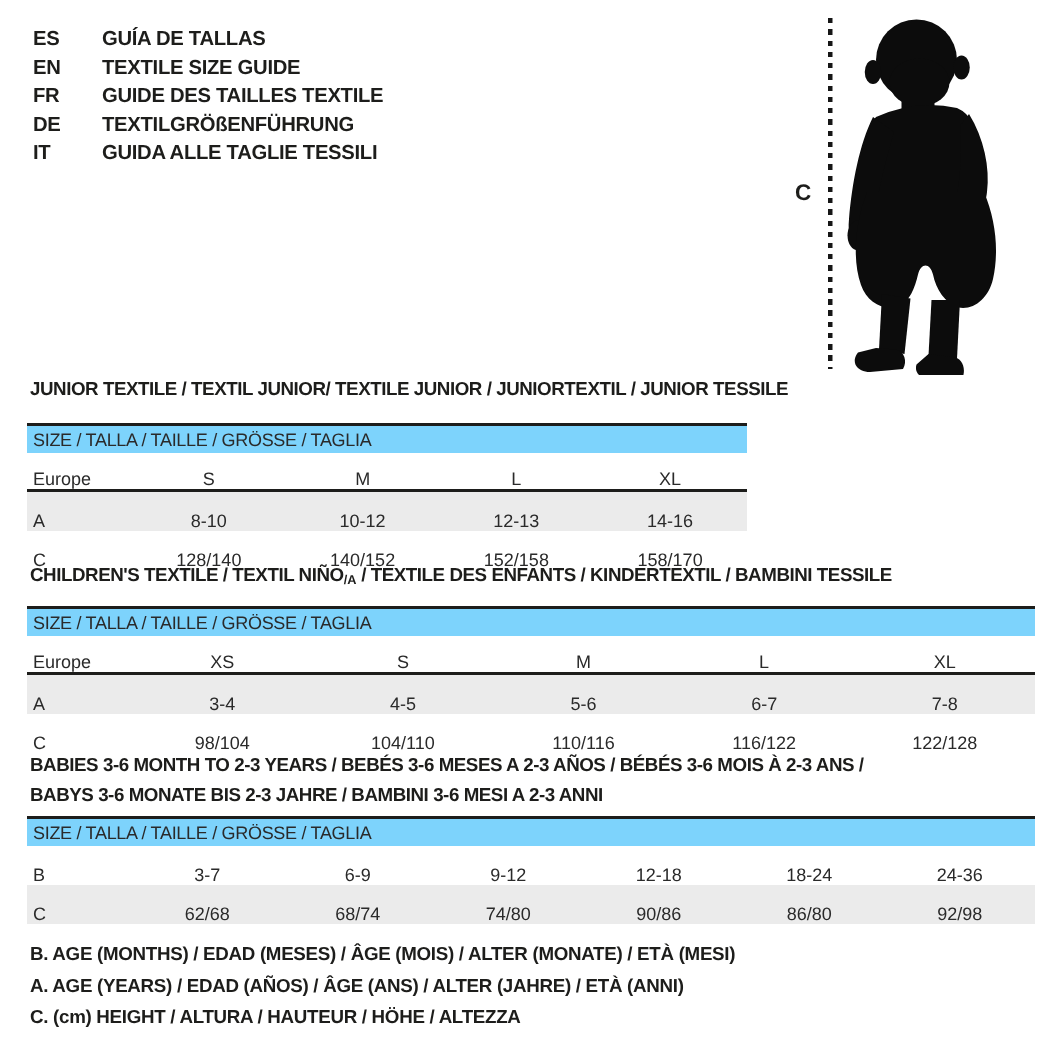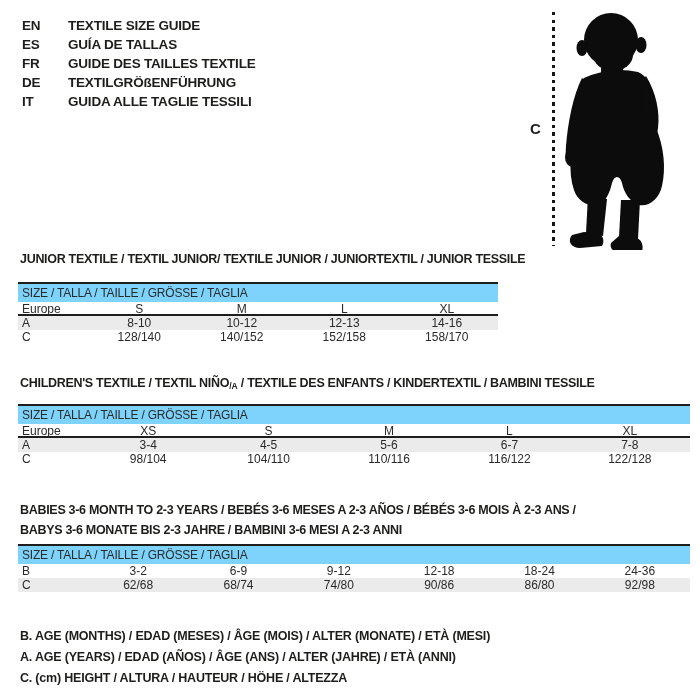--- a/index.html
+++ b/index.html
@@ -35,41 +35,41 @@
   
   .size-table { left: 18px; }
   .size-bar {
     border-top: 2px solid #1d1d1b;
     background: #7dd3fc;
     height: 20px;
     display: flex; align-items: center;
     padding-left: 4px;
     font-size: 12px; color: #2a2a2a; letter-spacing: -0.2px;
   }
-  .trow { display: flex; align-items: flex-start; height: 14px; font-size: 12px; color: #2a2a2a; }
+  .trow { display: flex; align-items: flex-end; height: 26px; font-size: 12px; color: #2a2a2a; }
   .trow .lbl { width: 70px; padding-left: 4px; }
   .trow .cell { flex: 1; text-align: center; }
   .row-border { border-bottom: 2px solid #1d1d1b; }
   .row-alt { background: #ebebeb; }
 
   
   .notes { left: 20px; top: 626px; }
   .note-line { font-weight: bold; font-size: 12.5px; line-height: 21px; letter-spacing: -0.2px; white-space: nowrap; }
 </style>
 </head>
 <body>
 
 <div class="abs lang-list">
   <div class="lang-row">
+    <span class="lang-code">ES</span>
+    <span>GUÍA DE TALLAS</span>
+  </div>
+  <div class="lang-row">
     <span class="lang-code">EN</span>
     <span>TEXTILE SIZE GUIDE</span>
-  </div>
-  <div class="lang-row">
-    <span class="lang-code">ES</span>
-    <span>GUÍA DE TALLAS</span>
   </div>
   <div class="lang-row">
     <span class="lang-code">FR</span>
     <span>GUIDE DES TAILLES TEXTILE</span>
   </div>
   <div class="lang-row">
     <span class="lang-code">DE</span>
     <span>TEXTILGRÖßENFÜHRUNG</span>
   </div>
   <div class="lang-row">
@@ -157,21 +157,21 @@
 </div>
 
 <div class="abs" style="left:20px; top:500px;">
   <div class="sec-title" style="line-height:20px;">BABIES 3-6 MONTH TO 2-3 YEARS / BEBÉS 3-6 MESES A 2-3 AÑOS / BÉBÉS 3-6 MOIS À 2-3 ANS /</div>
   <div class="sec-title" style="line-height:20px;">BABYS 3-6 MONATE BIS 2-3 JAHRE / BAMBINI 3-6 MESI A 2-3 ANNI</div>
 </div>
 <div class="abs size-table" style="top:544px; width:672px;">
   <div class="size-bar">SIZE / TALLA / TAILLE / GRÖSSE / TAGLIA</div>
   <div class="trow">
     <span class="lbl">B</span>
-    <span class="cell">3-2</span>
+    <span class="cell">3-7</span>
     <span class="cell">6-9</span>
     <span class="cell">9-12</span>
     <span class="cell">12-18</span>
     <span class="cell">18-24</span>
     <span class="cell">24-36</span>
   </div>
   <div class="trow row-alt">
     <span class="lbl">C</span>
     <span class="cell">62/68</span>
     <span class="cell">68/74</span>

